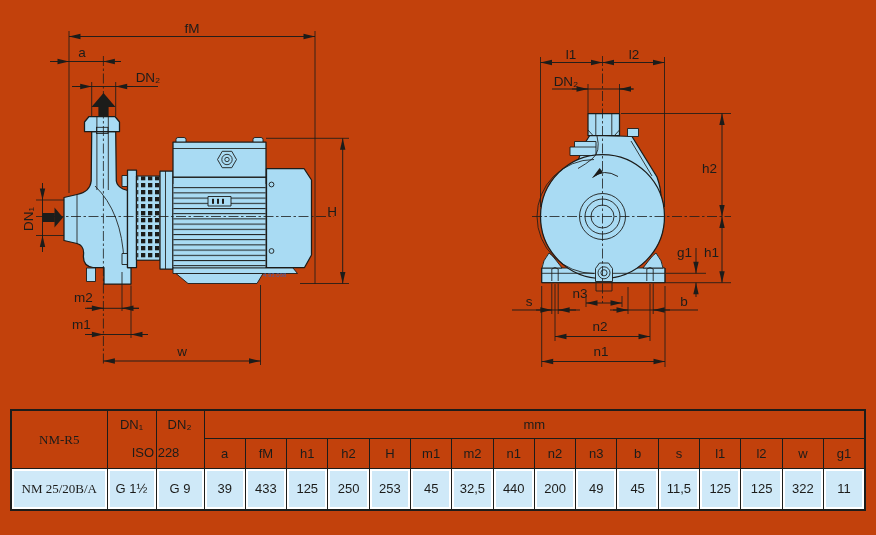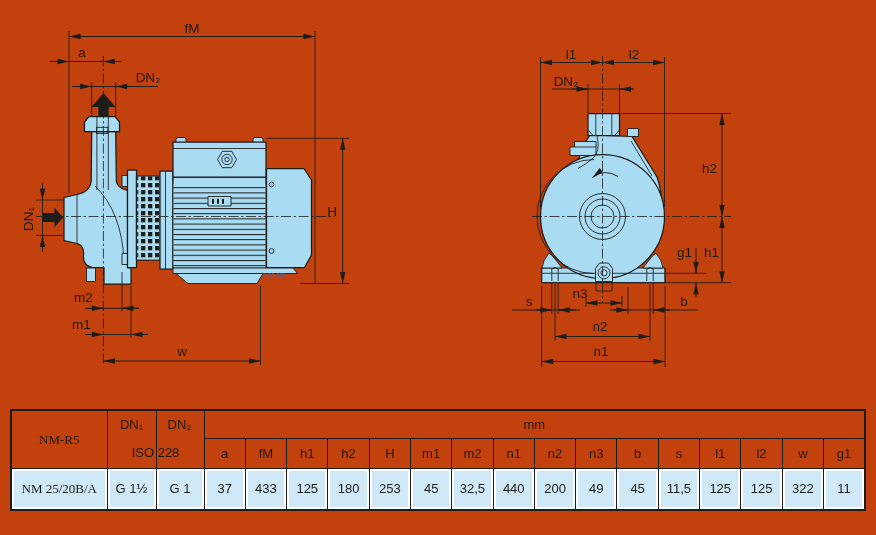--- a/index.html
+++ b/index.html
@@ -322,25 +322,25 @@
       <th>b</th>
       <th>s</th>
       <th>l1</th>
       <th>l2</th>
       <th>w</th>
       <th>g1</th>
     </tr>
     <tr class="r3">
       <td class="val bold">NM 25/20B/A</td>
       <td class="val">G 1½</td>
-      <td class="val">G 1</td>
-      <td class="val">37</td>
+      <td class="val">G 9</td>
+      <td class="val">39</td>
       <td class="val">433</td>
       <td class="val">125</td>
-      <td class="val">180</td>
+      <td class="val">250</td>
       <td class="val">253</td>
       <td class="val">45</td>
       <td class="val">32,5</td>
       <td class="val">440</td>
       <td class="val">200</td>
       <td class="val">49</td>
       <td class="val">45</td>
       <td class="val">11,5</td>
       <td class="val">125</td>
       <td class="val">125</td>

